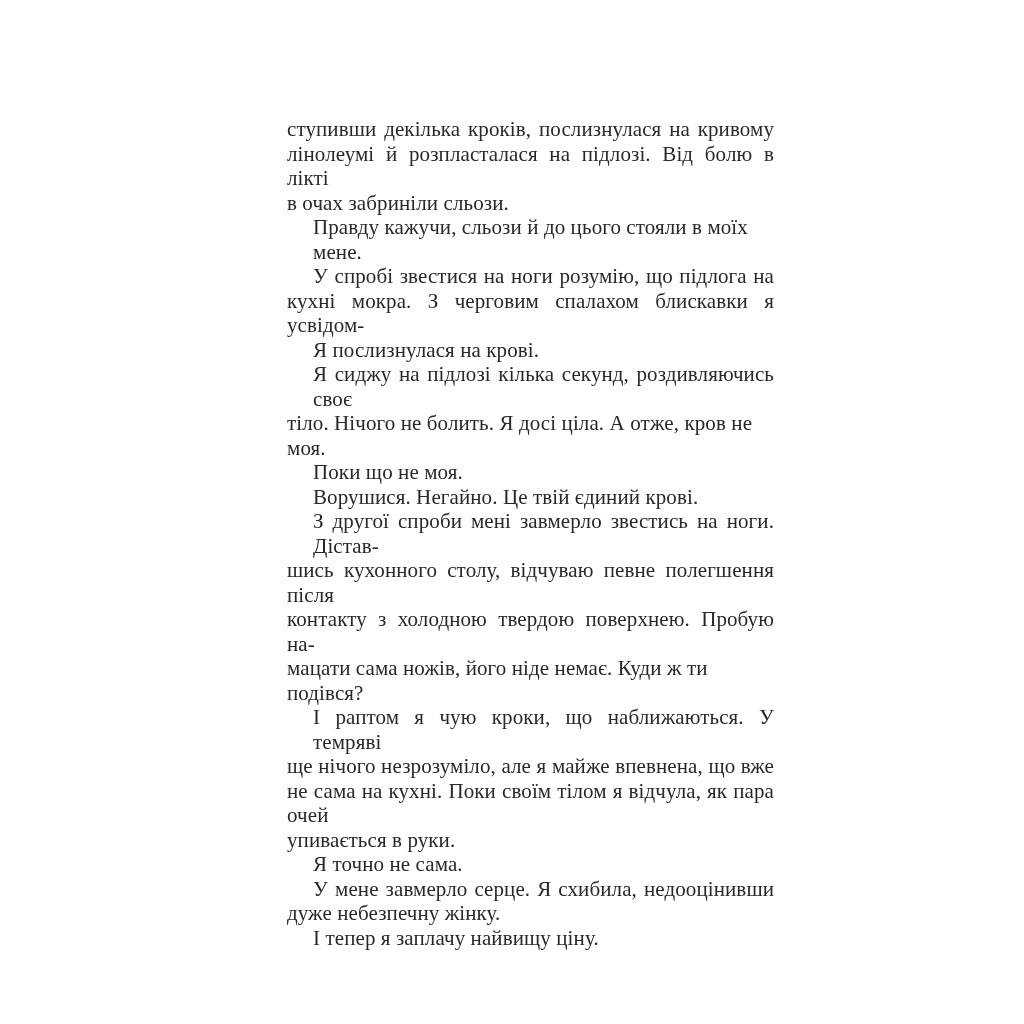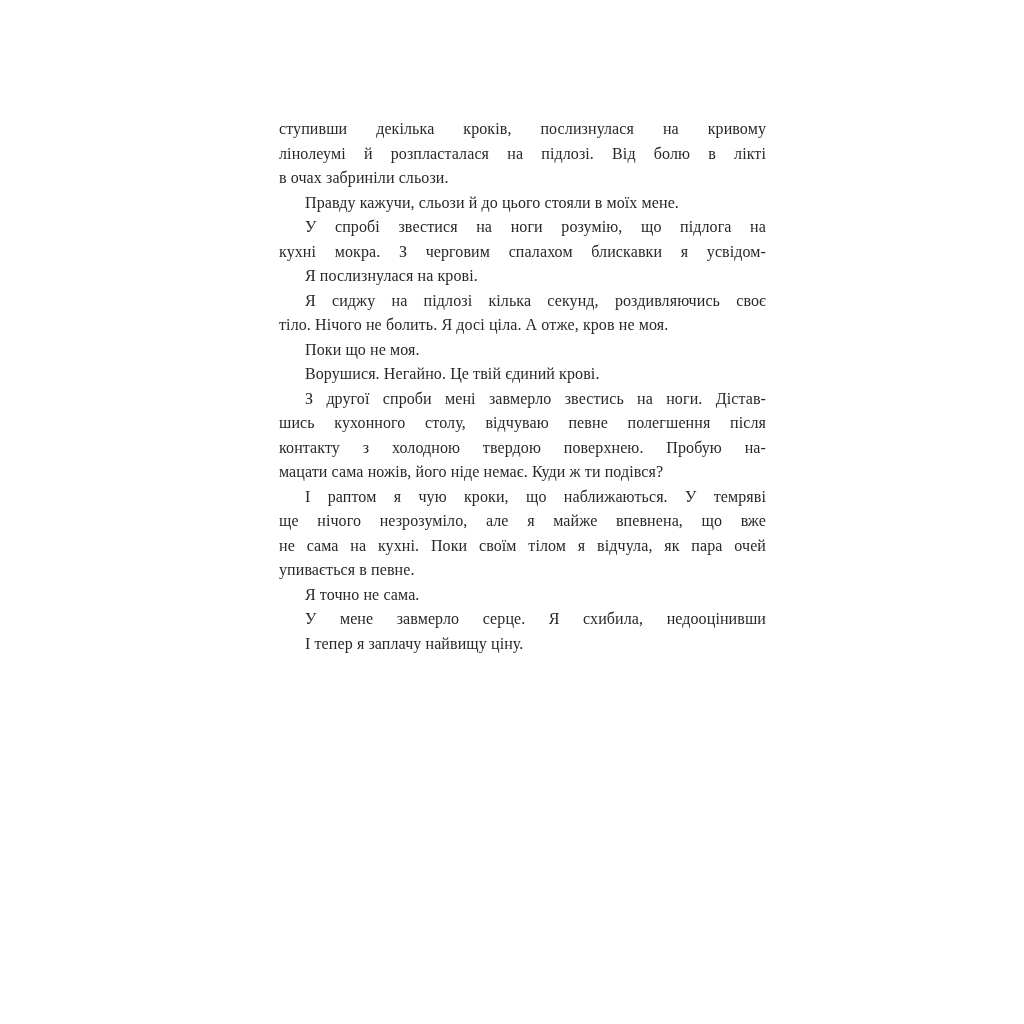--- a/index.html
+++ b/index.html
@@ -11,25 +11,25 @@
   }
   .page {
     position: relative;
     width: 1024px;
     height: 1024px;
     overflow: hidden;
     background: #ffffff;
   }
   .text-block {
     position: absolute;
-    left: 279px;
+    left: 287px;
     top: 117px;
     width: 487px;
     font-family: "Liberation Serif", "DejaVu Serif", serif;
-    font-size: 16px;
+    font-size: 21px;
     line-height: 24.5px;
     color: #282828;
     letter-spacing: 0.1px;
   }
   .line {
     min-height: 24.5px;
   }
   .line.just {
     text-align: justify;
     text-align-last: justify;
@@ -54,18 +54,19 @@
       <div class="line">тіло. Нічого не болить. Я досі ціла. А отже, кров не моя.</div>
       <div class="line indent">Поки що не моя.</div>
       <div class="line indent">Ворушися. Негайно. Це твій єдиний крові.</div>
       <div class="line indent just">З другої спроби мені завмерло звестись на ноги. Дістав-</div>
       <div class="line just">шись кухонного столу, відчуваю певне полегшення після</div>
       <div class="line just">контакту з холодною твердою поверхнею. Пробую на-</div>
       <div class="line">мацати сама ножів, його ніде немає. Куди ж ти подівся?</div>
       <div class="line indent just">І раптом я чую кроки, що наближаються. У темряві</div>
       <div class="line just">ще нічого незрозуміло, але я майже впевнена, що вже</div>
       <div class="line just">не сама на кухні. Поки своїм тілом я відчула, як пара очей</div>
-      <div class="line">упивається в певне.</div>
+      <div class="line">упивається в руки.</div>
       <div class="line indent">Я точно не сама.</div>
       <div class="line indent just">У мене завмерло серце. Я схибила, недооцінивши</div>
+      <div class="line">дуже небезпечну жінку.</div>
       <div class="line indent">І тепер я заплачу найвищу ціну.</div>
     </div>
 </div>
 
 </body></html>

